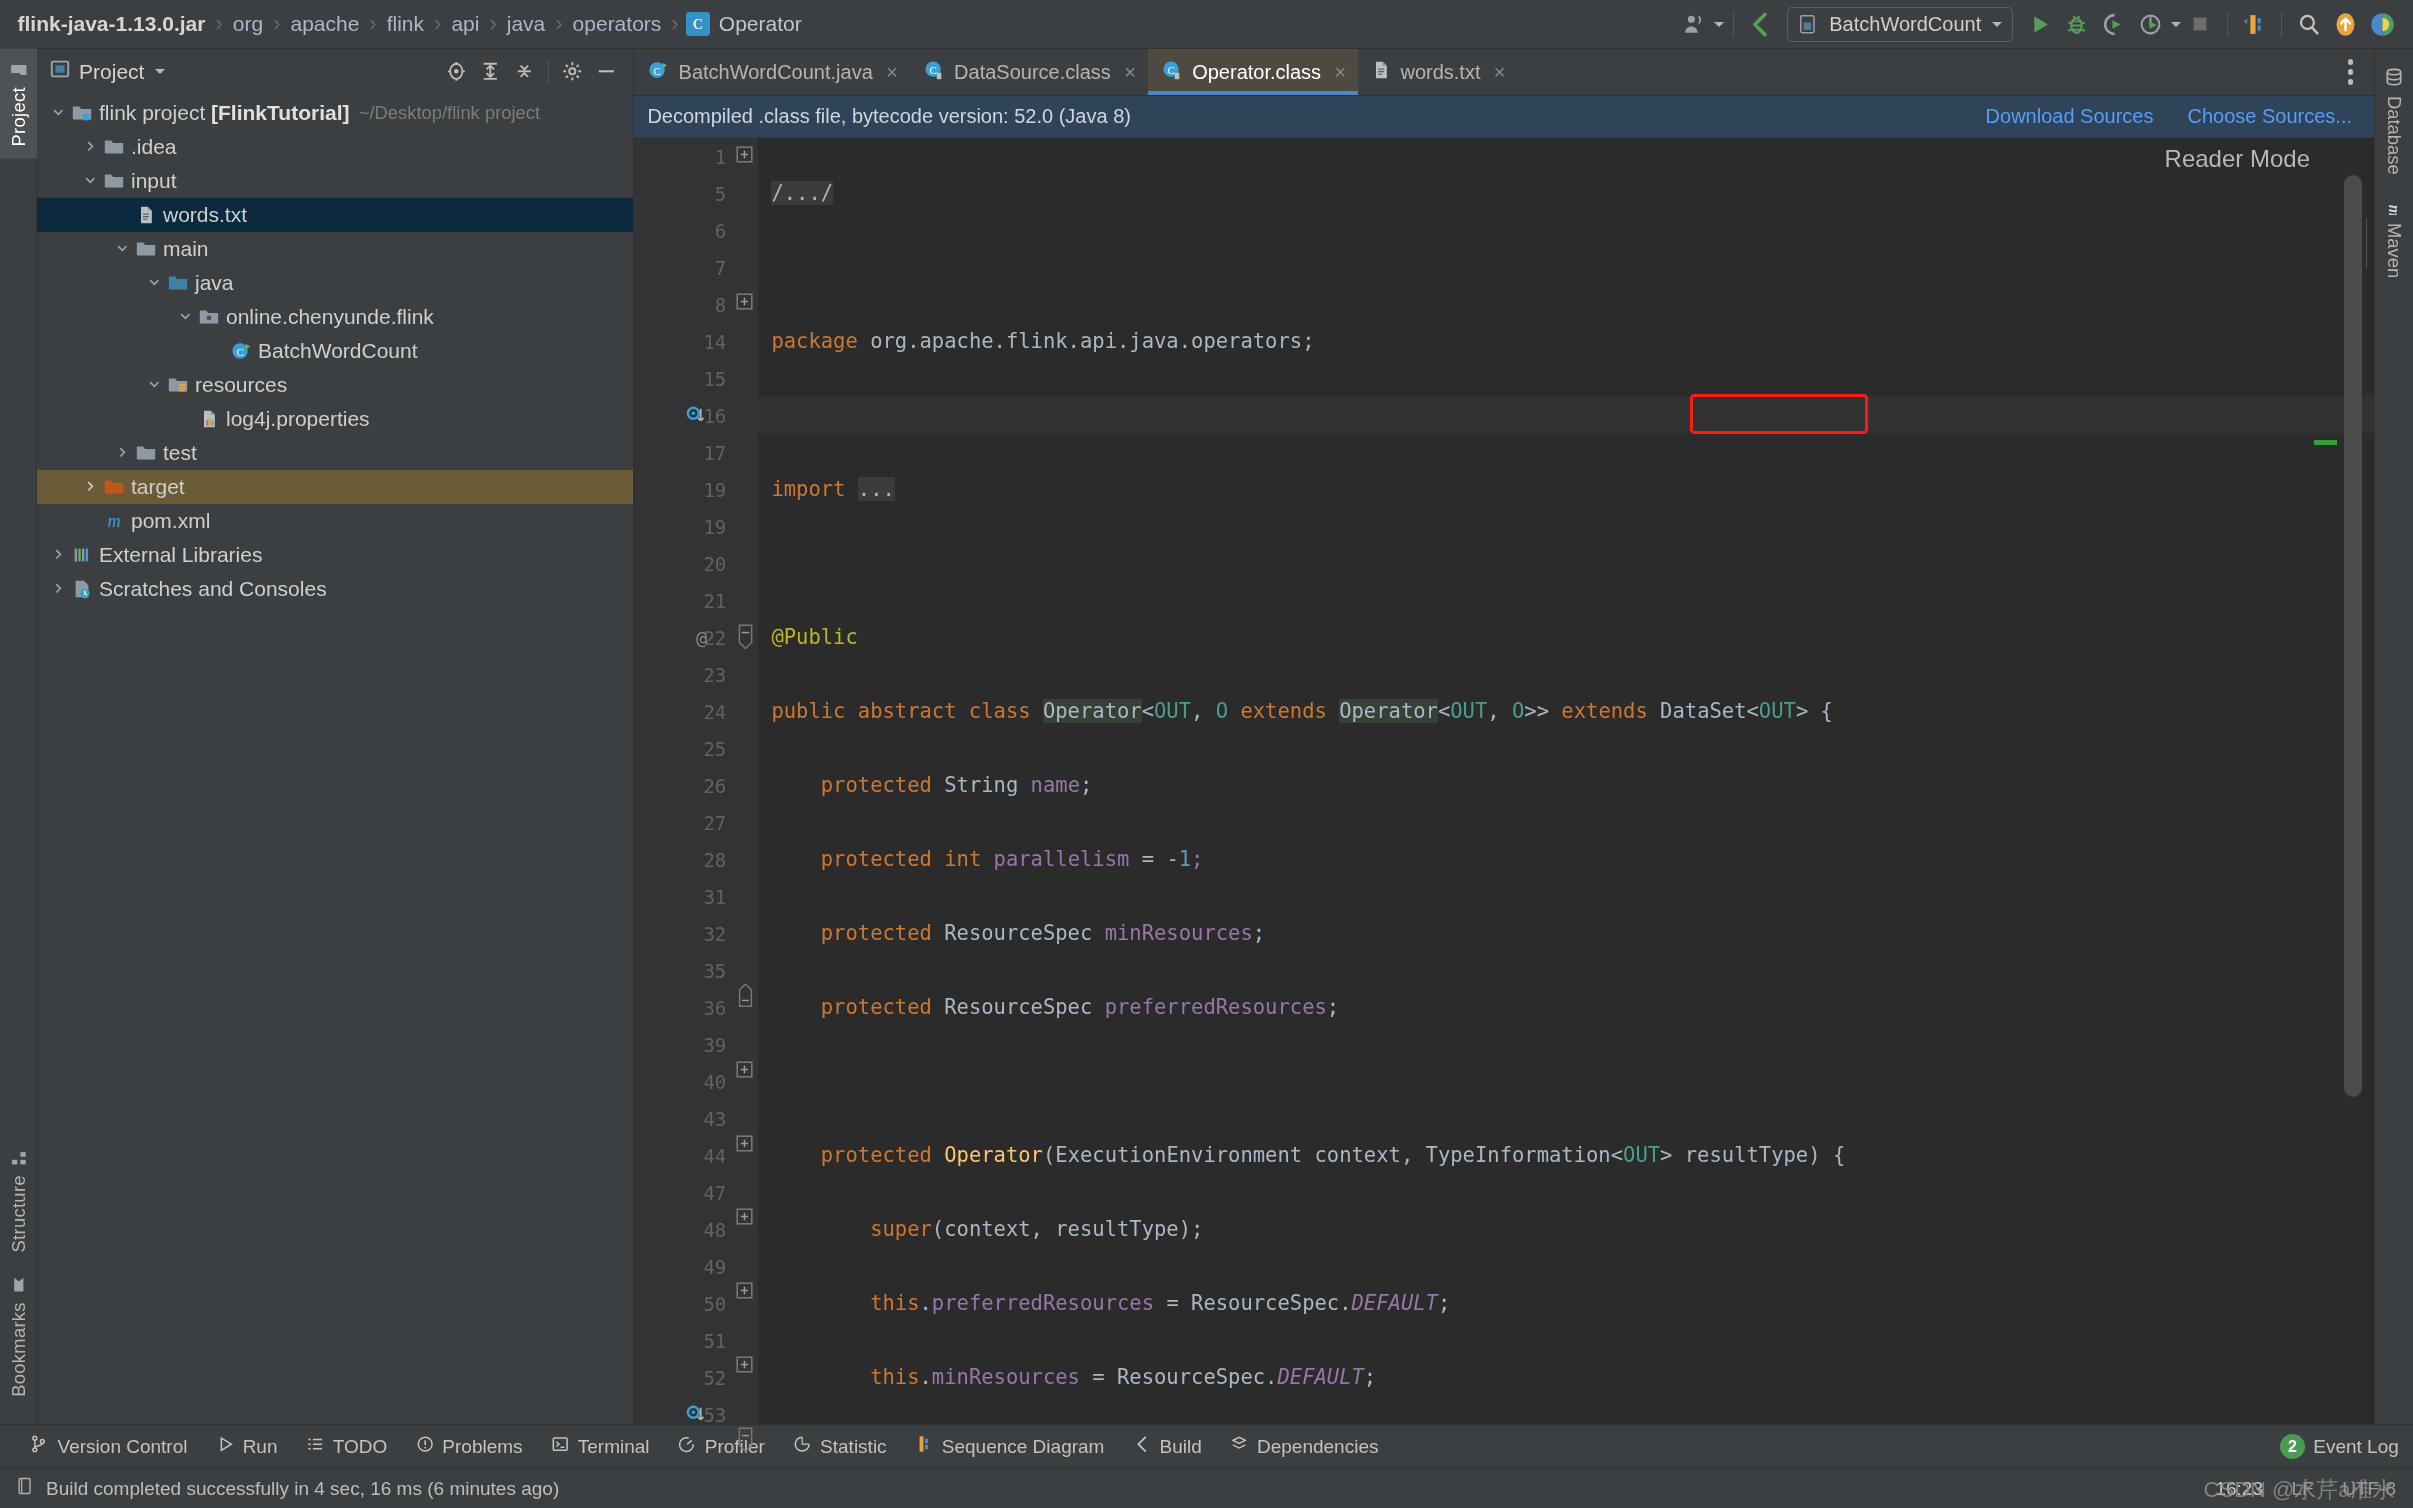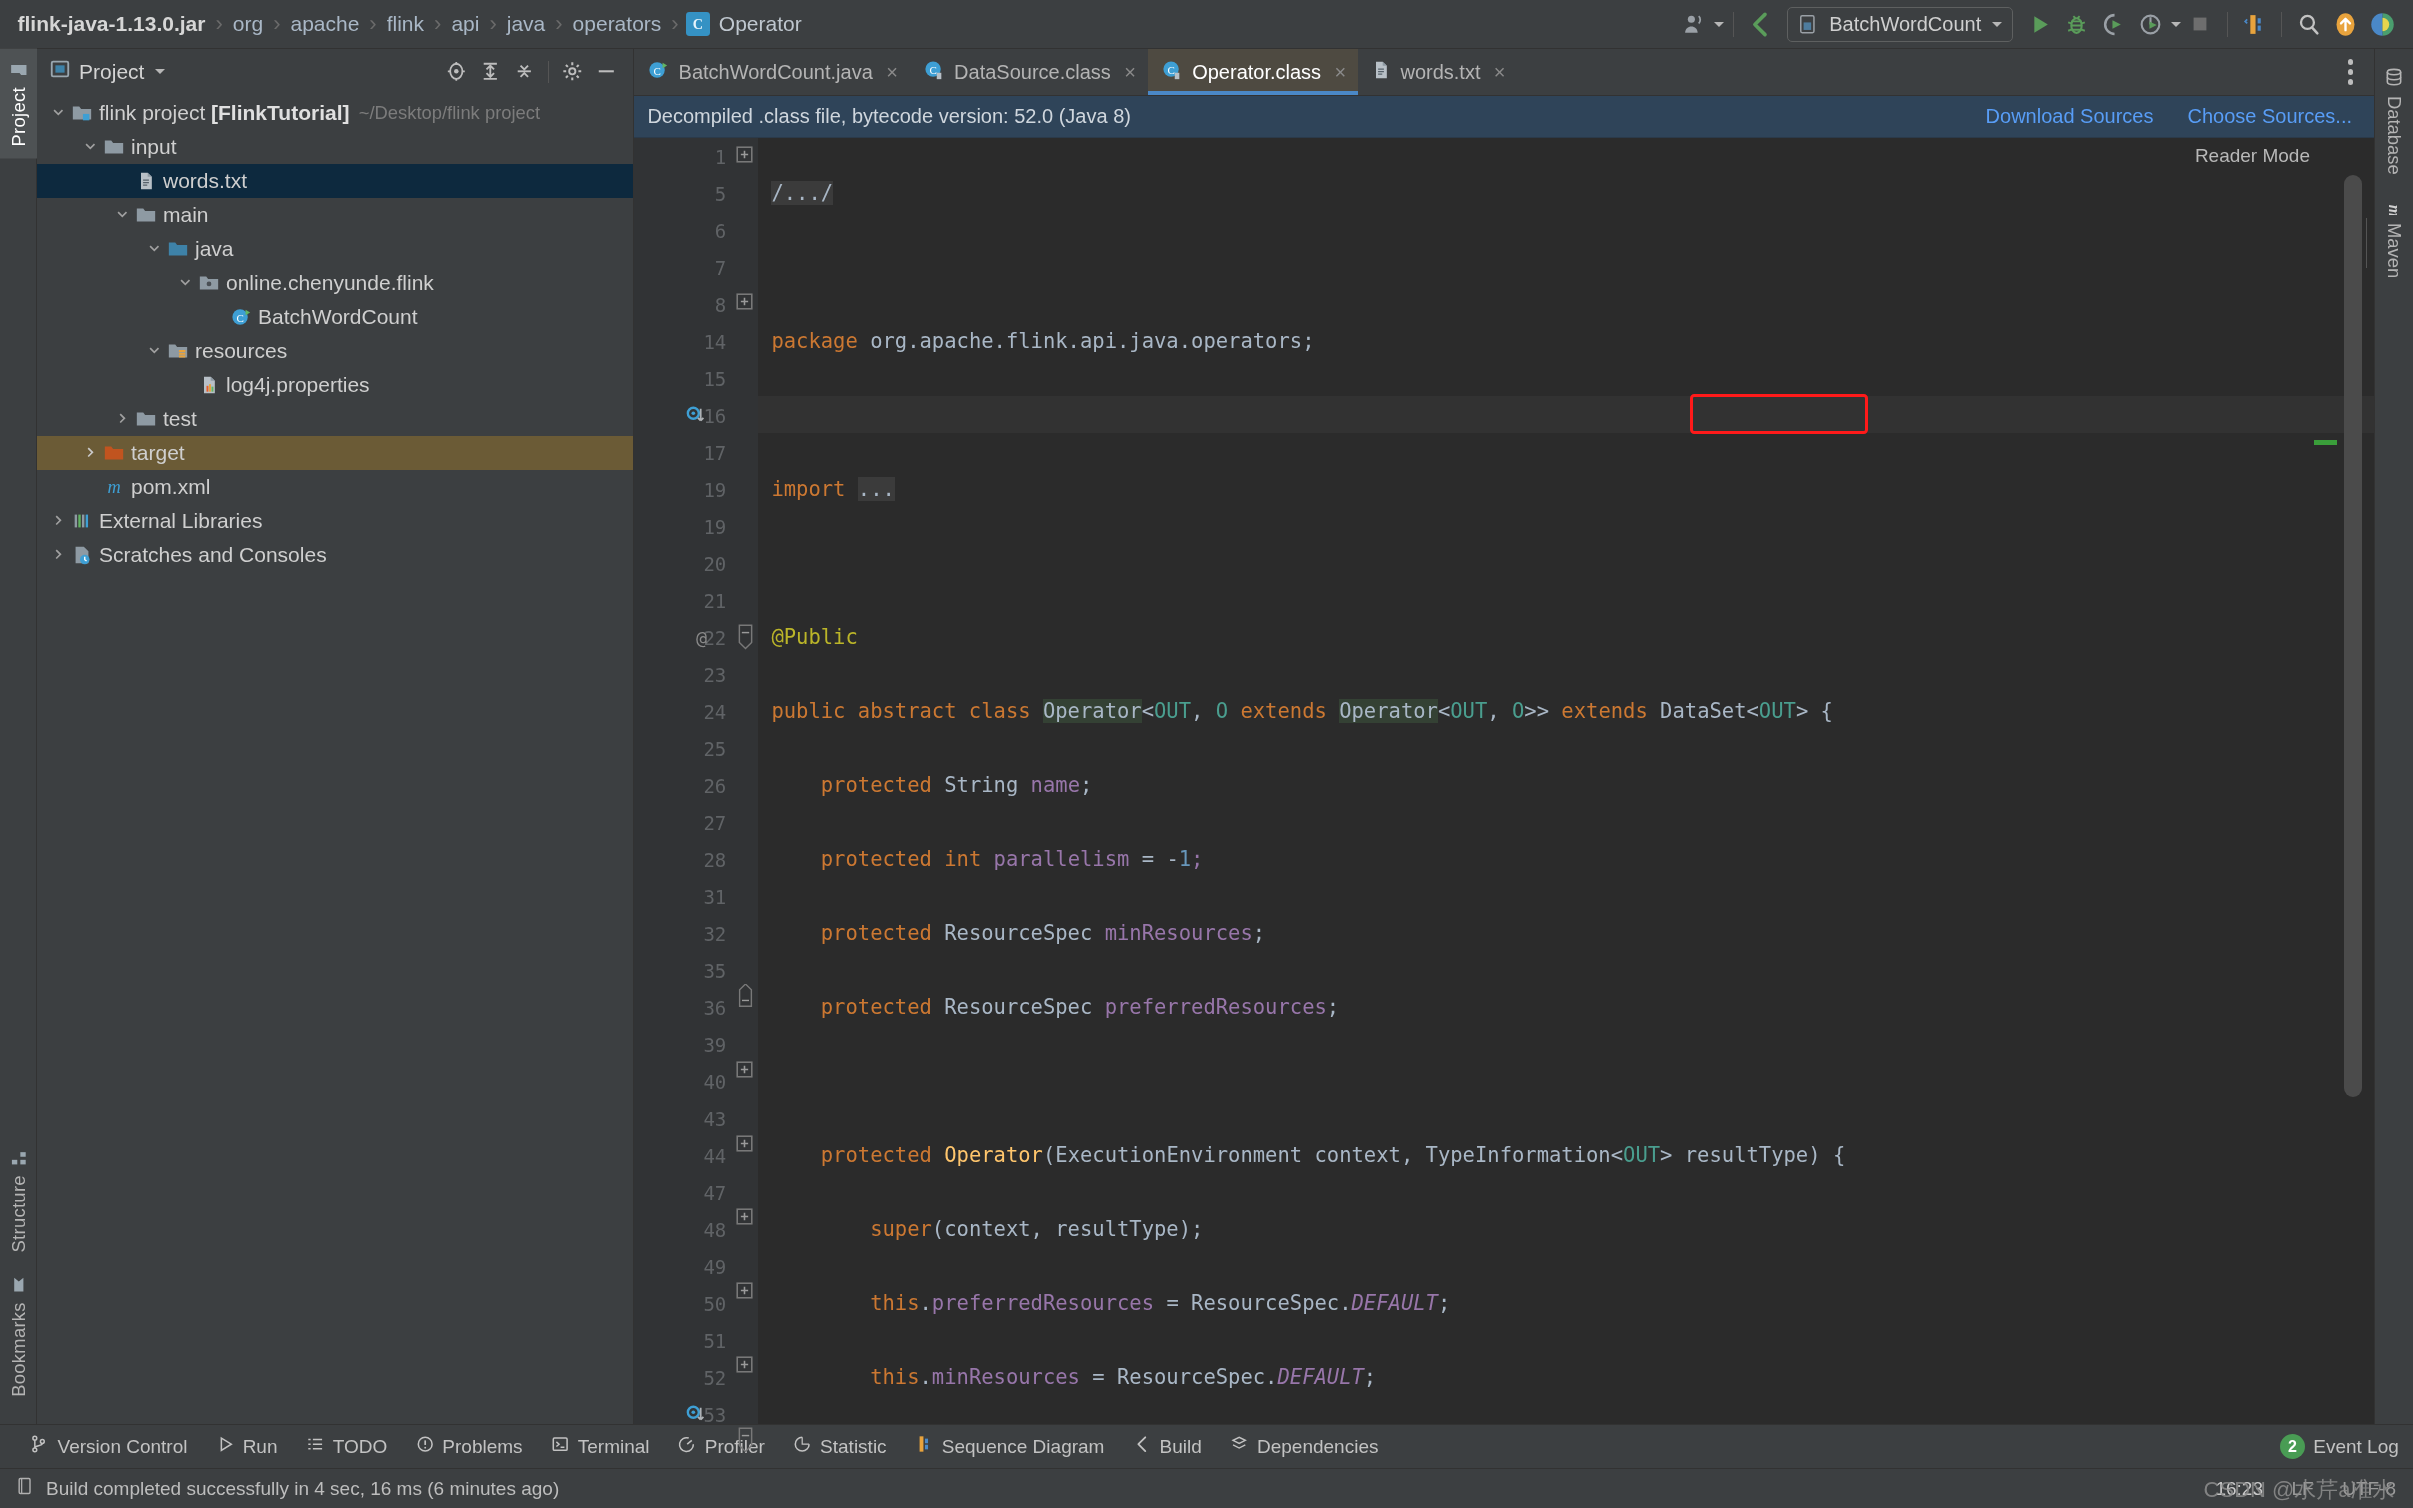--- a/index.html
+++ b/index.html
@@ -157,21 +157,21 @@
   .hl   { background: #344134; }
   .hlc  { background: #3b3b3b; }
   .caret-line { position: absolute; left: 0; right: 0; top: 0; height: 37px; background: #323232; }
 
   .redbox {
     position: absolute; border: 3.4px solid #ff1a1a; border-radius: 4.2px;
     pointer-events: none;
   }
 
   .readermode {
-    position: absolute; right: 64px; top: 6.7px; color: #b8b8b8; font-size: 19px;
+    position: absolute; right: 64px; top: 6.7px; color: #b8b8b8; font-size: 24px;
   }
   .vscroll {
     position: absolute; right: 11.7px; top: 37px; width: 18.4px; height: 922px;
     background: #4b4b4b; border-radius: 9.2px;
   }
   .errstripe { position: absolute; right: 37px; width: 23.5px; height: 5px; background: #3a9e3a; }
   .stripe-sep { position: absolute; right: 6.7px; width: 1.7px; background: #545454; }
 
   
   .rightrail {
@@ -419,20 +419,34 @@
           <span class="ticon">
               <svg width="22" height="22" viewBox="0 0 24 24">
                 <path d="M2 5h7l2 2.5h11V19H2z" fill="#8e9aa3"></path>
                 <rect x="13" y="13" width="7" height="7" fill="#3e9fd4"></rect>
               </svg>
             </span>
           <span class="tlabel"><span>flink project </span><b>[FlinkTutorial]</b></span>
           <span class="tpath">~/Desktop/flink project</span>
         </div>
 
+        <div class="trow">
+          <span style="width:42px"></span>
+          <span class="arrow">
+              <svg width="12.6" height="12.6" viewBox="0 0 12 12">
+                <path d="M4 2l4 4-4 4" stroke="#a0a0a0" stroke-width="1.6" fill="none"></path>
+              </svg>
+            </span>
+          <span class="ticon">
+              <svg width="22" height="22" viewBox="0 0 24 24">
+                <path d="M2 5h7l2 2.5h11V19H2z" fill="#8e9aa3"></path>
+              </svg>
+            </span>
+          <span class="tlabel">.idea</span>
+        </div>
 
         <div class="trow">
           <span style="width:42px"></span>
           <span class="arrow">
               <svg width="12.6" height="12.6" viewBox="0 0 12 12">
                 <path d="M2 4l4 4 4-4" stroke="#a0a0a0" stroke-width="1.6" fill="none"></path>
               </svg>
             </span>
           <span class="ticon">
               <svg width="22" height="22" viewBox="0 0 24 24">

